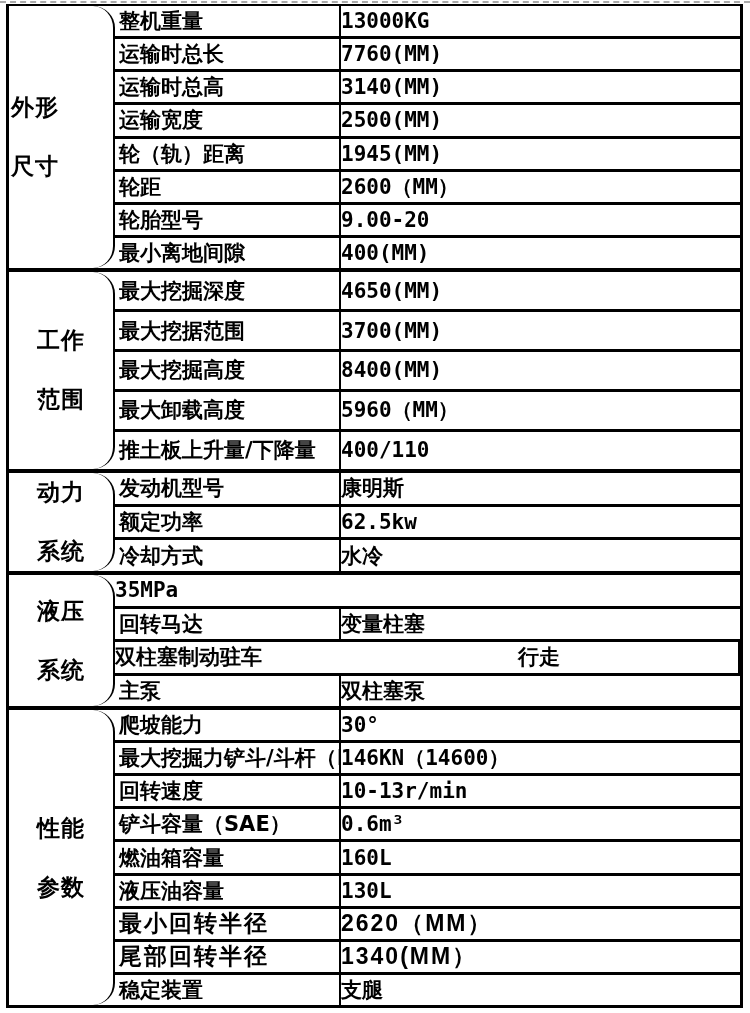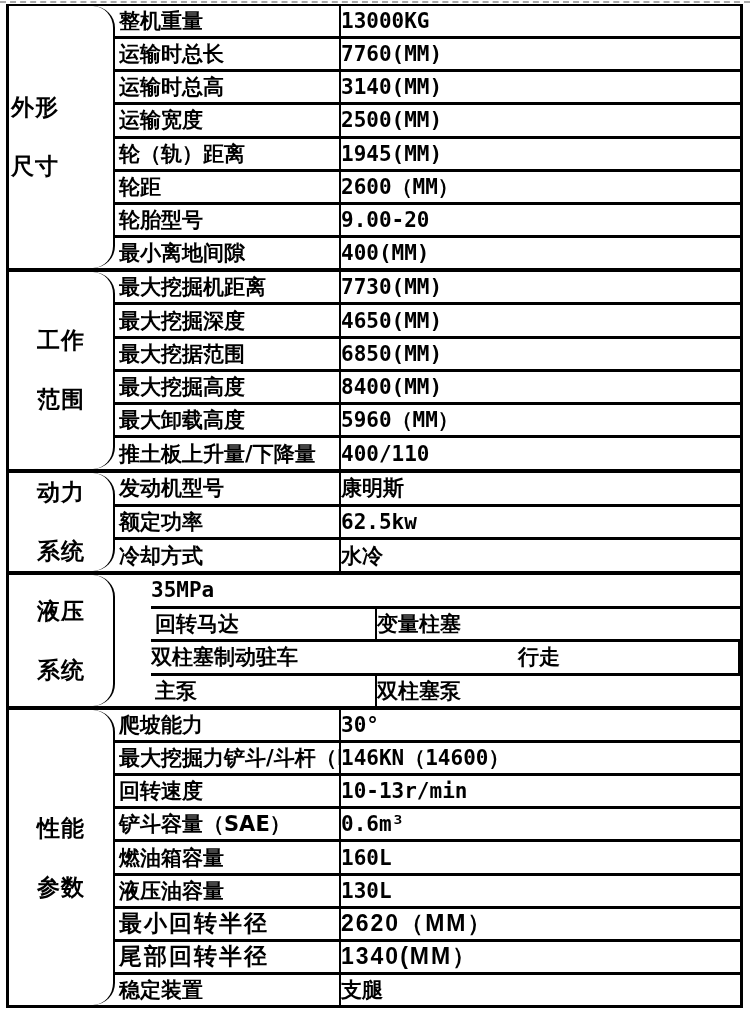--- a/index.html
+++ b/index.html
@@ -151,30 +151,26 @@
   </div>
         </div>
   </div>
       <div class="section" style="flex-grow: 6;">
     <div class="cat-cell">
       <span class="cat-line">工作</span>
       <span class="cat-line">范围</span>
     </div>
     <div class="rows">
           <div class="row">
-    <div class="cell param-cell">最大挖掘机距离</div>
-    <div class="cell value-cell">7730(MM)</div>
-  </div>
-          <div class="row">
     <div class="cell param-cell">最大挖掘深度</div>
     <div class="cell value-cell">4650(MM)</div>
   </div>
           <div class="row">
     <div class="cell param-cell">最大挖据范围</div>
-    <div class="cell value-cell">6850(MM)</div>
+    <div class="cell value-cell">3700(MM)</div>
   </div>
           <div class="row">
     <div class="cell param-cell">最大挖掘高度</div>
     <div class="cell value-cell">8400(MM)</div>
   </div>
           <div class="row">
     <div class="cell param-cell">最大卸载高度</div>
     <div class="cell value-cell">5960（MM）</div>
   </div>
           <div class="row">
@@ -196,21 +192,21 @@
           <div class="row">
     <div class="cell param-cell">额定功率</div>
     <div class="cell value-cell">62.5kw</div>
   </div>
           <div class="row">
     <div class="cell param-cell">冷却方式</div>
     <div class="cell value-cell">水冷</div>
   </div>
         </div>
   </div>
-      <div class="section" style="flex-grow: 4; gap: 36px;">
+      <div class="section" style="flex-grow: 4;">
     <div class="cat-cell">
       <span class="cat-line">液压</span>
       <span class="cat-line">系统</span>
     </div>
     <div class="rows">
           <div class="row">
     <div class="cell value-cell">35MPa</div>
   </div>
           <div class="row">
     <div class="cell param-cell">回转马达</div>

